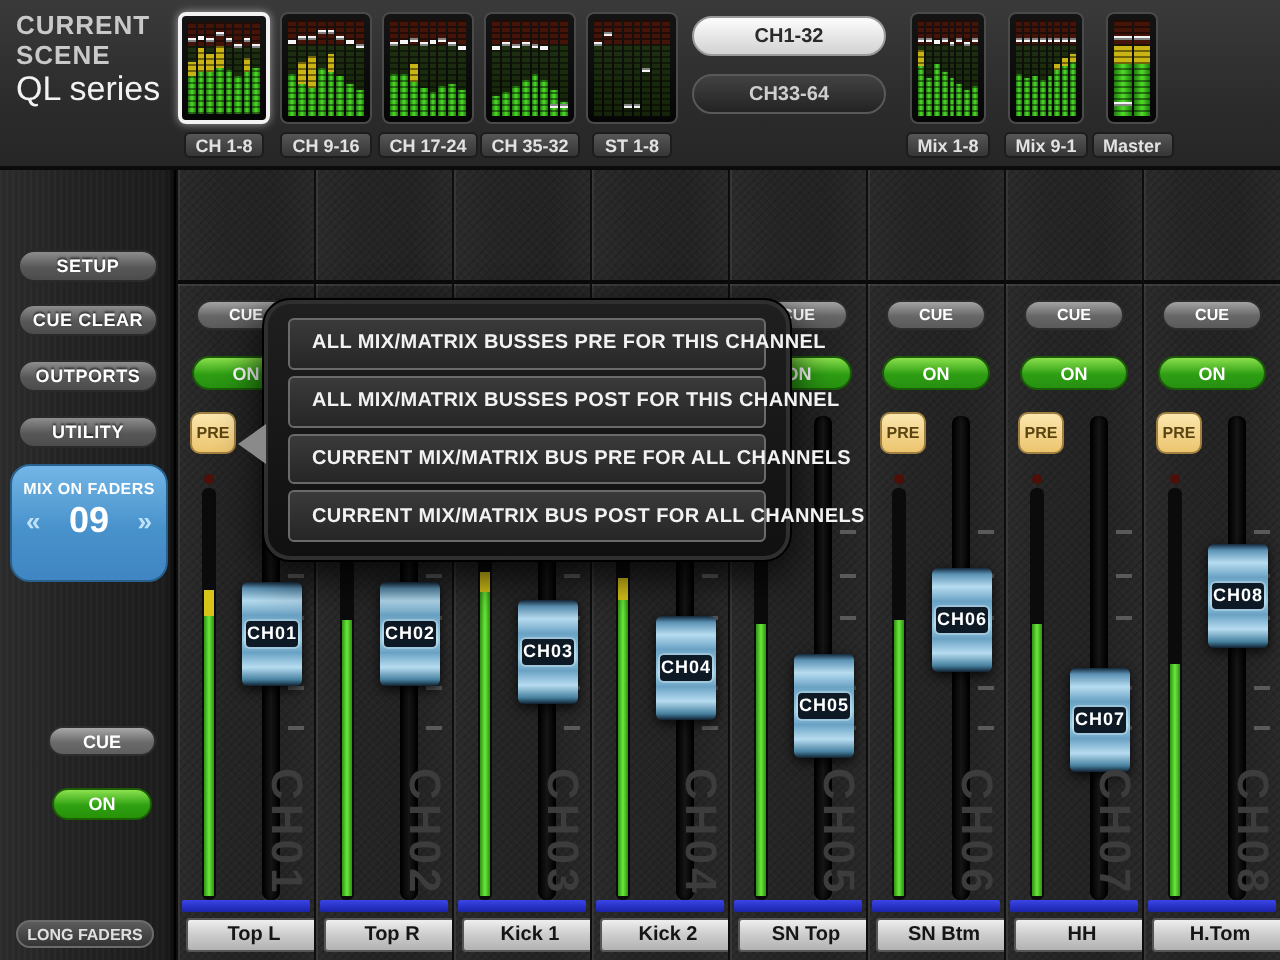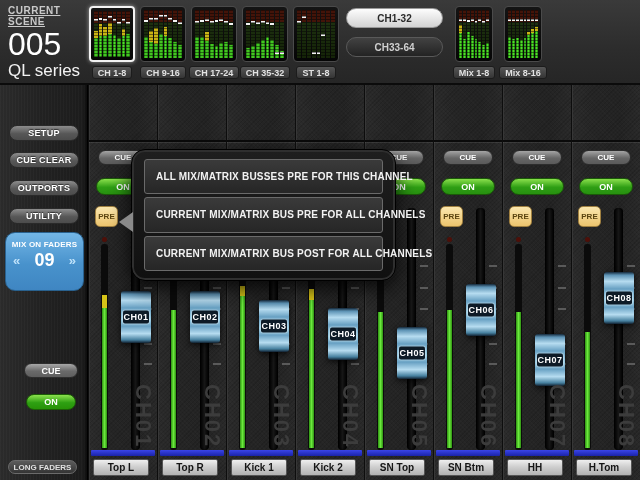--- a/index.html
+++ b/index.html
@@ -8,21 +8,21 @@
     position:relative; width:640px; height:480px; overflow:hidden;
     background:#232323; user-select:none;
   }
   
   #topbar {
     position:absolute; left:0; top:0; width:640px; height:85px;
     background:linear-gradient(180deg,#3a3a3a 0%,#2c2c2c 60%,#262626 100%);
     border-bottom:2px solid #0b0b0b;
   }
   #scene { position:absolute; left:8px; top:5px; width:80px; }
-  #scene .lab { font-size:10px; font-weight:bold; color:#c9c9c9; letter-spacing:.5px;text-decoration:underline; }
+  #scene .lab { font-size:13px; font-weight:bold; color:#c9c9c9; letter-spacing:.5px; }
   #scene .num { font-size:32px; color:#fff; line-height:34px; }
   #scene .ser { font-size:17px; color:#f2f2f2; }
   .mgroup { position:absolute; top:6px; display:flex; }
   #mleft  { left:89px;  gap:5px; }
   #mright { left:455px; gap:11px; }
   .mblock { display:flex; flex-direction:column; align-items:center; }
   .mscreen {
     width:100%; height:56px; border:1px solid #4a4a4a; border-radius:4px;
     background:linear-gradient(180deg,#141414,#050505);
     padding:3px 3px; display:flex; gap:1px;
@@ -145,21 +145,21 @@
     background:#0d1a26; border-radius:2px; box-shadow:0 0 0 1px rgba(255,255,255,.28);
     color:#fff; font-size:9px; font-weight:bold; text-align:center; line-height:13px; letter-spacing:.5px;
   }
   .wmark {
     position:absolute; right:1px; bottom:32px; writing-mode:vertical-rl;
     font-size:22px; font-weight:bold; color:#3c3c3c; letter-spacing:2px;
   }
   .cbar { position:absolute; top:365px; left:2px; right:2px; height:6px; border-radius:1px;
     background:linear-gradient(180deg,#3a45e8,#1a23a8); }
   .cname {
-    position:absolute; top:374px; left:4px; width:56px; height:17px; border-radius:2px;
+    position:absolute; top:374px; left:4px; width:68px; height:17px; border-radius:2px;
     background:linear-gradient(180deg,#efefef,#cfcfcf 45%,#b2b2b2); border:1px solid #555;
     color:#151515; font-size:10px; font-weight:bold; text-align:center; line-height:15px; cursor:pointer;
   }
   
   #popup {
     position:absolute; left:131px; top:149px; width:265px; height:132px; z-index:20;
     background:linear-gradient(180deg,#1f1f1f,#101010); border:1px solid #000; border-radius:14px;
     box-shadow:inset 0 0 0 2px #2f2f2f, 0 7px 20px rgba(0,0,0,.8);
     padding:9px 12px; display:flex; flex-direction:column; gap:3px;
   }
@@ -175,21 +175,20 @@
   }
 </style>
 </head>
 <body>
 
 <div id="app">
 
   <div id="topbar">
     <div id="scene">
       <div class="lab">CURRENT SCENE</div>
-      <div class="num">005</div>
       <div class="ser">QL series</div>
     </div>
     <div id="mleft" class="mgroup">
         <div class="mblock sel" style="width: 46px;">
           <div class="mscreen">
             <div class="mbar">
               <div class="g" style="height: 42%;"></div>
               <div class="y" style="bottom: 42%; height: 14%;"></div>
               <div class="p" style="bottom: 78%;"></div>
             </div>
@@ -439,21 +438,37 @@
               <div class="g" style="height: 52%;"></div>
               <div class="y" style="bottom: 52%; height: 8%;"></div>
               <div class="p" style="bottom: 78%;"></div>
             </div>
             <div class="mbar">
               <div class="g" style="height: 56%;"></div>
               <div class="y" style="bottom: 56%; height: 8%;"></div>
               <div class="p" style="bottom: 78%;"></div>
             </div>
           </div>
-          <div class="mlabel">Mix 8-16</div>
+          <div class="mlabel">Mix 9-1</div>
+        </div>
+        <div class="mblock" style="width: 26px;">
+          <div class="mscreen">
+            <div class="mbar">
+              <div class="g" style="height: 55%;"></div>
+              <div class="y" style="bottom: 55%; height: 17%;"></div>
+              <div class="p" style="bottom: 80%;"></div>
+              <div class="p" style="bottom: 10%;"></div>
+            </div>
+            <div class="mbar">
+              <div class="g" style="height: 55%;"></div>
+              <div class="y" style="bottom: 55%; height: 17%;"></div>
+              <div class="p" style="bottom: 80%;"></div>
+            </div>
+          </div>
+          <div class="mlabel">Master</div>
         </div>
       </div>
   </div>
 
   <div id="sidebar">
     <div class="sbtn" style="top:40px">SETUP</div>
     <div class="sbtn" style="top:67px">CUE CLEAR</div>
     <div class="sbtn" style="top:95px">OUTPORTS</div>
     <div class="sbtn" style="top:123px">UTILITY</div>
     <div id="mixpanel">
@@ -647,17 +662,18 @@
         </div>
         <div class="wmark">CH08</div>
         <div class="cbar"></div>
         <div class="cname">H.Tom</div>
       </div>
     </div>
 
   <div id="popup">
     <div id="parrow"></div>
     <div class="pitem">ALL MIX/MATRIX BUSSES PRE FOR THIS CHANNEL</div>
+    <div class="pitem">ALL MIX/MATRIX BUSSES POST FOR THIS CHANNEL</div>
     <div class="pitem">CURRENT MIX/MATRIX BUS PRE FOR ALL CHANNELS</div>
     <div class="pitem">CURRENT MIX/MATRIX BUS POST FOR ALL CHANNELS</div>
   </div>
 
 </div>
 
 </body></html>

